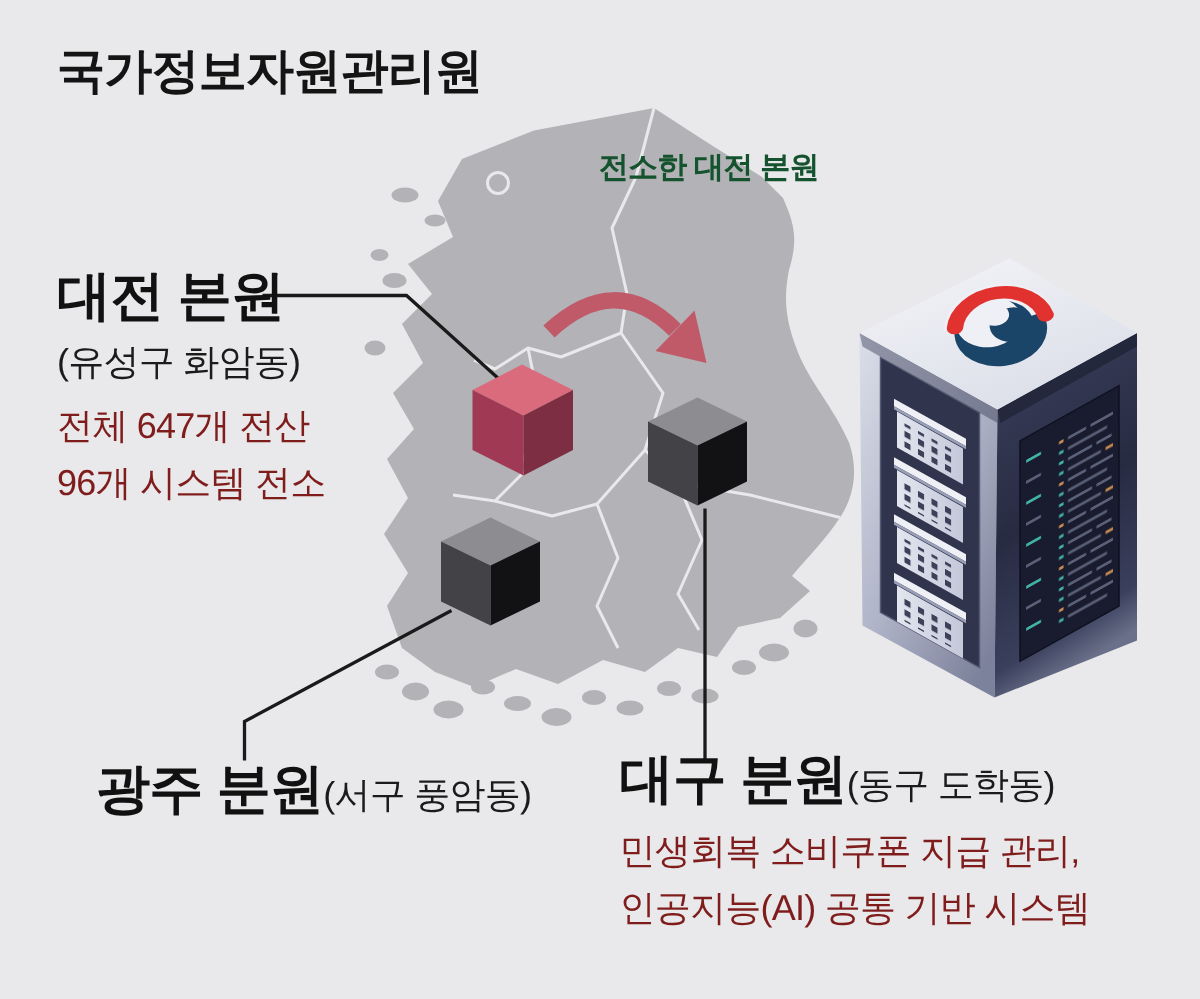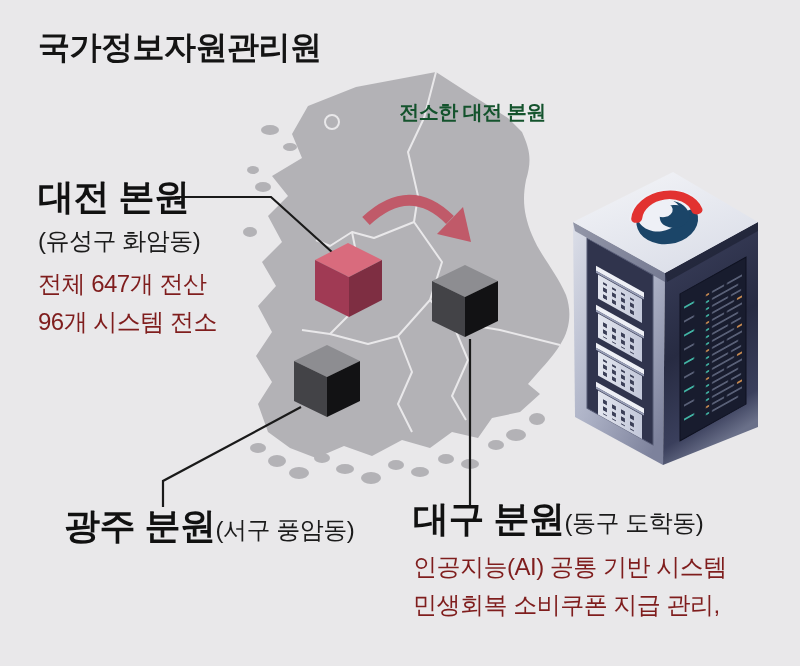--- a/index.html
+++ b/index.html
@@ -220,18 +220,18 @@
     </div>
   </div>
 
   <div class="txt label-block lbl-gwangju">
     <span class="label-heading">광주 분원</span><span class="label-loc">(서구 풍암동)</span>
   </div>
 
   <div class="txt label-block lbl-daegu">
     <span class="label-heading">대구 분원</span><span class="label-loc">(동구 도학동)</span>
     <div class="label-desc">
+      <div>민생회복 소비쿠폰 지급 관리,</div>
       <div>인공지능(AI) 공통 기반 시스템</div>
-      <div>민생회복 소비쿠폰 지급 관리,</div>
     </div>
   </div>
 
 </div>
 
 </body></html>

